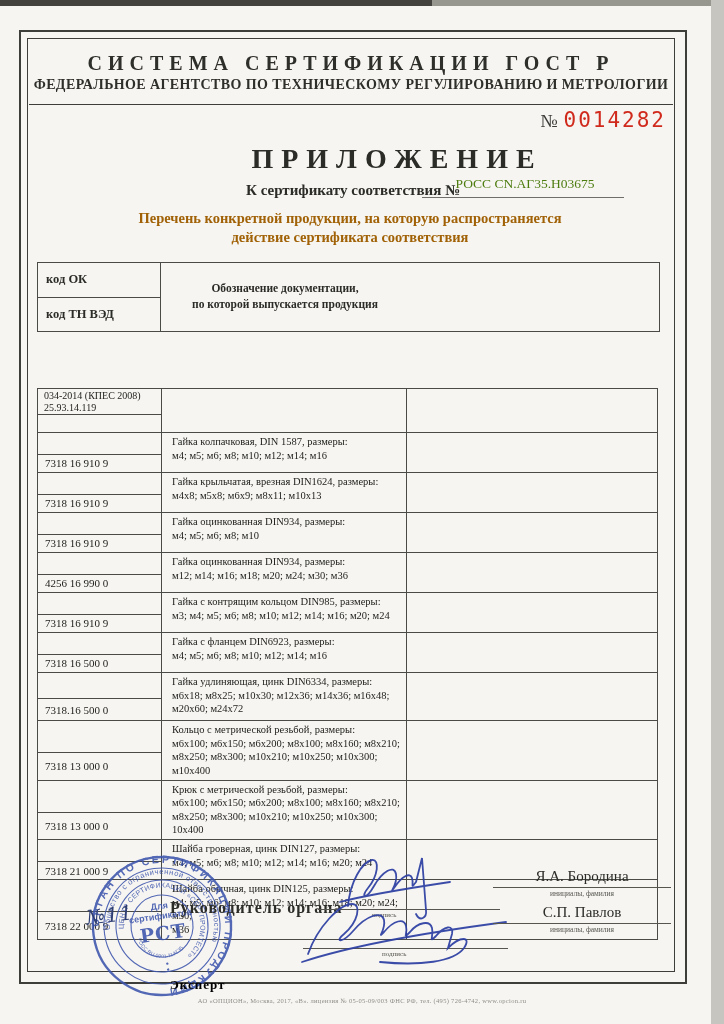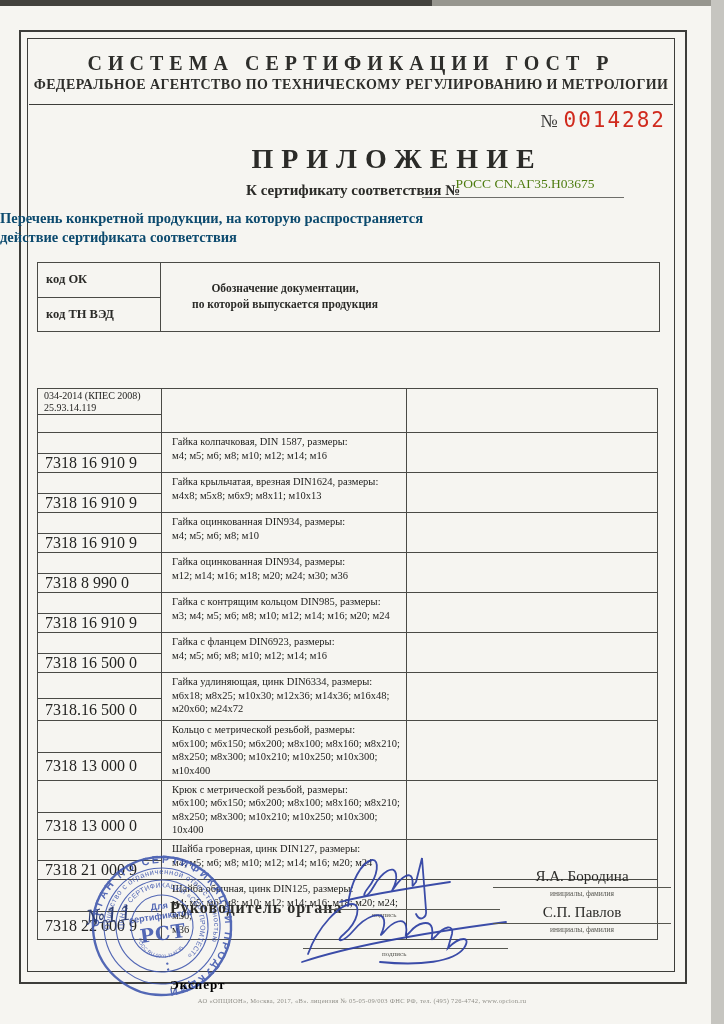--- a/index.html
+++ b/index.html
@@ -25,43 +25,43 @@
   .blank-number{position:absolute;right:58px;top:108px;display:flex;align-items:baseline;gap:6px;}
   .blank-number .nsign{font-size:18px;color:#3a3a38;}
   .blank-number .ndigits{font-family:"DejaVu Sans Mono", monospace;font-size:21px;letter-spacing:2px;color:#d02a1d;}
   
   .doc-title{position:absolute;left:0;top:143px;width:700px;text-align:center;
     font-size:28px;font-weight:bold;letter-spacing:8px;color:#2b2b28;padding-left:47px;}
   .cert-line{position:absolute;left:0;top:176px;width:724px;height:28px;}
   .cert-label{position:absolute;left:246px;top:6px;font-size:15px;font-weight:bold;color:#2b2b28;}
   .cert-value{position:absolute;left:425px;top:0;width:200px;text-align:center;font-size:13.5px;color:#4d7c0f;}
   .cert-underline{position:absolute;left:422px;top:21px;width:202px;border-top:1px solid #6e6e6a;}
-  .purpose{position:absolute;left:0;top:209px;width:700px;
-    font-size:14.5px;font-weight:bold;line-height:1.3;color:#0c4a6e;white-space:pre-line;}
+  .purpose{position:absolute;left:0;top:209px;width:700px;text-align:center;
+    font-size:14.5px;font-weight:bold;line-height:1.3;color:#a16207;white-space:pre-line;}
   
   .thead{position:absolute;left:37px;top:262px;width:621px;height:68px;border:1px solid #4a4a46;
     display:grid;grid-template-columns:123px 248px 1fr;}
   .thead .c1{border-right:1px solid #4a4a46;display:flex;flex-direction:column;}
   .thead .c1 .t,.thead .c1 .b{flex:1;display:flex;align-items:center;padding-left:8px;
     font-size:12.5px;font-weight:600;color:#2b2b28;}
   .thead .c1 .t{border-bottom:1px solid #4a4a46;}
   .thead .c2{border-right:1px solid #4a4a46;}
   .thead .c2,.thead .c3{display:flex;align-items:center;justify-content:center;text-align:center;
     font-size:11.5px;font-weight:bold;line-height:1.35;color:#2b2b28;white-space:pre-line;}
   
   .main-table-wrap{position:absolute;left:37px;top:388px;width:621px;}
   table.mt{width:100%;border-collapse:collapse;}
   table.mt td{border:1px solid #4a4a46;vertical-align:top;}
   td.pcell{font-size:10.5px;line-height:1.3;padding:2px 6px 2px 10px;white-space:pre-line;color:#232321;}
   td.dcell{width:248px;}
   td.ccell{width:123px;padding:0;margin-top:24px;}
   .ccell-in{display:flex;flex-direction:column;height:100%;}
   .ccell-in .top{flex:1.15;border-bottom:1px solid #4a4a46;font-size:10px;line-height:1.2;
      padding:1px 4px 0 6px;white-space:pre-line;color:#232321;}
-  .ccell-in .bot{flex:1;display:flex;align-items:center;padding-left:7px;font-size:16px;color:#232321;}
+  .ccell-in .bot{flex:1;display:flex;align-items:center;padding-left:7px;font-size:11px;color:#232321;}
   tr.h1 td{height:39px;} tr.h2 td{height:35px;} tr.h3 td{height:43px;} tr.h4 td{height:46px;}
   
   .role1{position:absolute;left:170px;top:899px;font-size:16px;font-weight:bold;letter-spacing:1px;color:#2b2b28;}
   .role2{position:absolute;left:170px;top:977px;font-size:13px;font-weight:bold;letter-spacing:1px;color:#000000;}
   .sigline1{position:absolute;left:318px;top:909px;width:182px;border-top:1px solid #56564f;}
   .sigline2{position:absolute;left:303px;top:948px;width:205px;border-top:1px solid #56564f;}
   .siglabel{position:absolute;font-size:7px;color:#55554f;}
   .sl1{left:372px;top:911px;} .sl2{left:382px;top:950px;}
   .nameblock{position:absolute;text-align:center;color:#2b2b28;}
   .name-text{font-size:15px;}
@@ -160,21 +160,21 @@
             </div>
           </td>
     <td class="pcell">Гайка оцинкованная DIN934, размеры:
 м4; м5; м6; м8; м10</td>
     <td class="dcell"></td>
   </tr>
   <tr class="h2">
     <td class="ccell">
             <div class="ccell-in">
               <div class="top"></div>
-              <div class="bot">7318 8 990 0</div>
+              <div class="bot">4256 16 990 0</div>
             </div>
           </td>
     <td class="pcell">Гайка оцинкованная DIN934, размеры:
 м12; м14; м16; м18; м20; м24; м30; м36</td>
     <td class="dcell"></td>
   </tr>
   <tr class="h2">
     <td class="ccell">
             <div class="ccell-in">
               <div class="top"></div>

